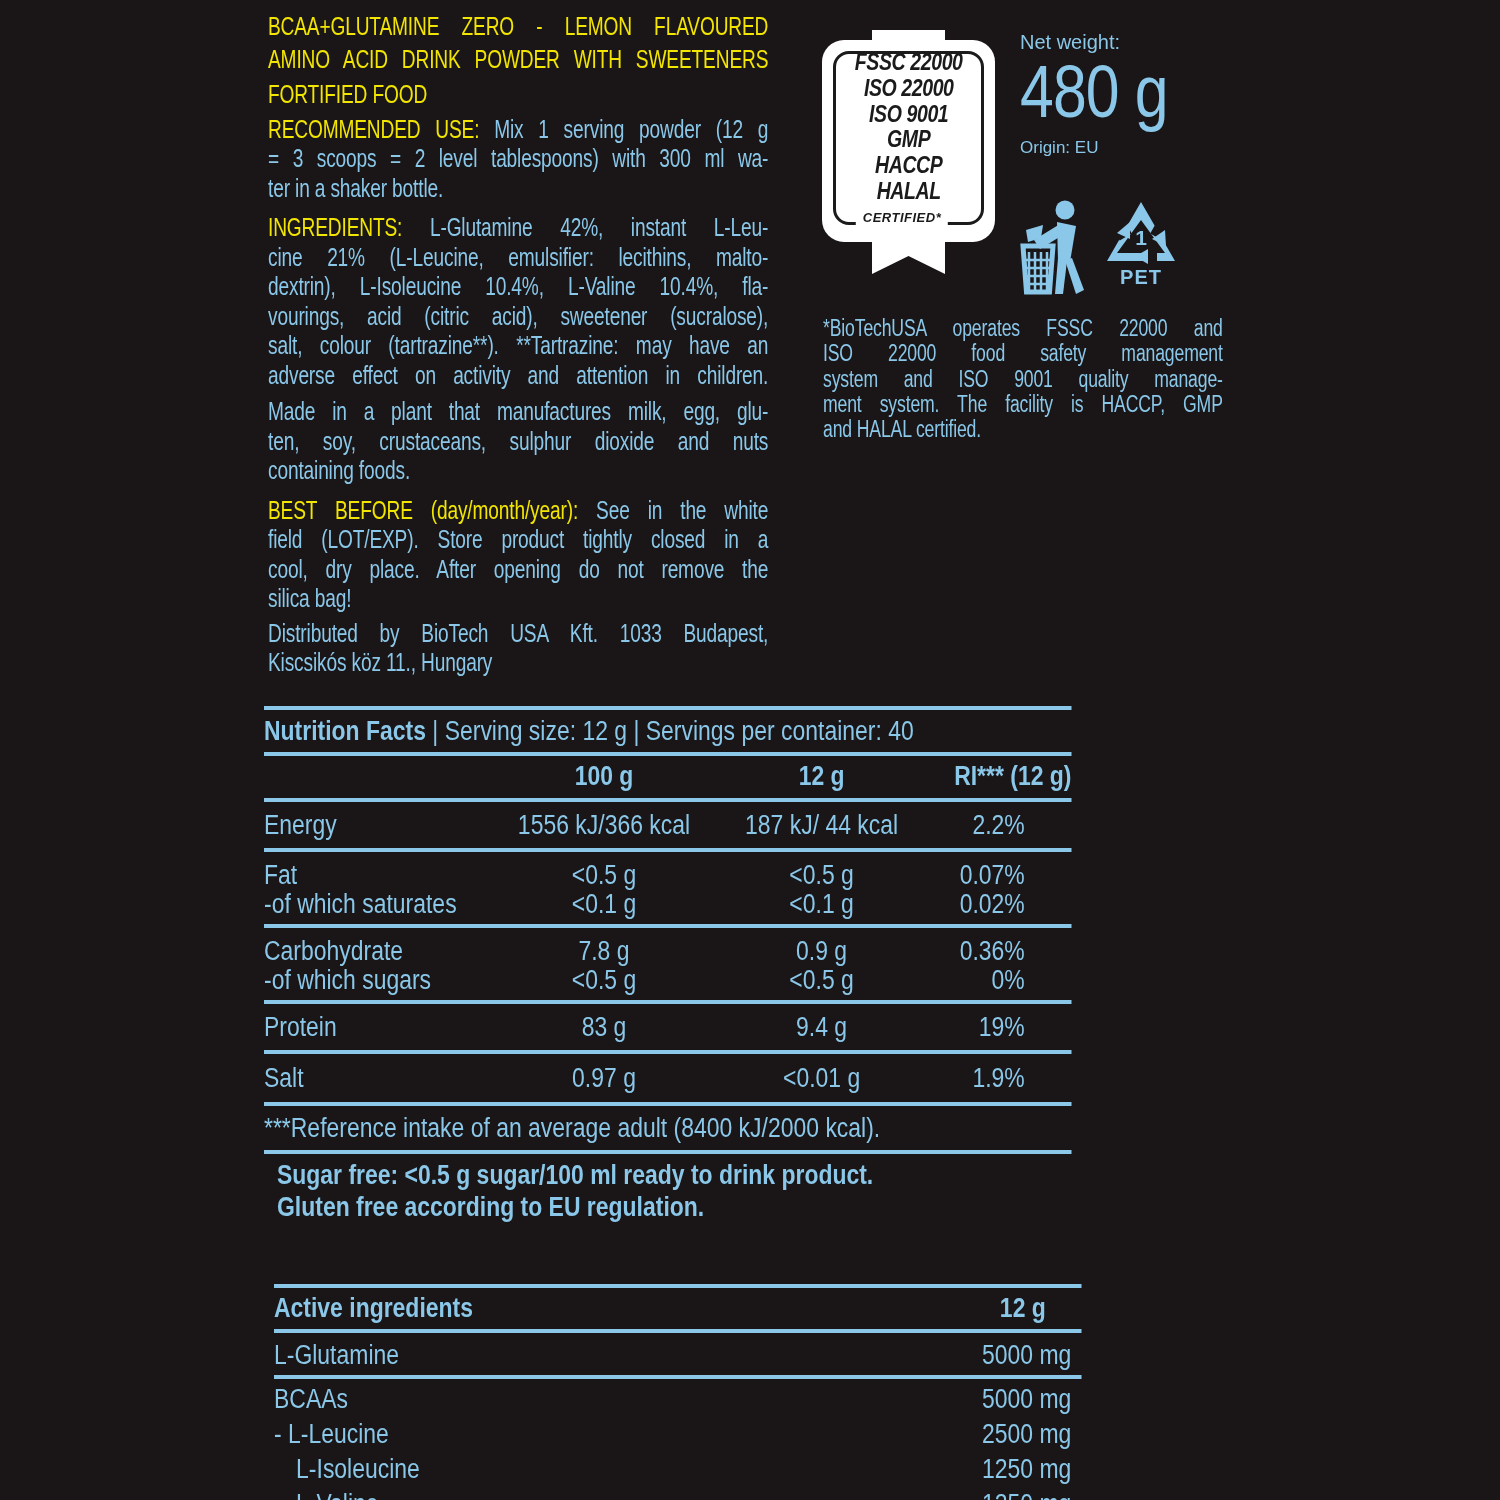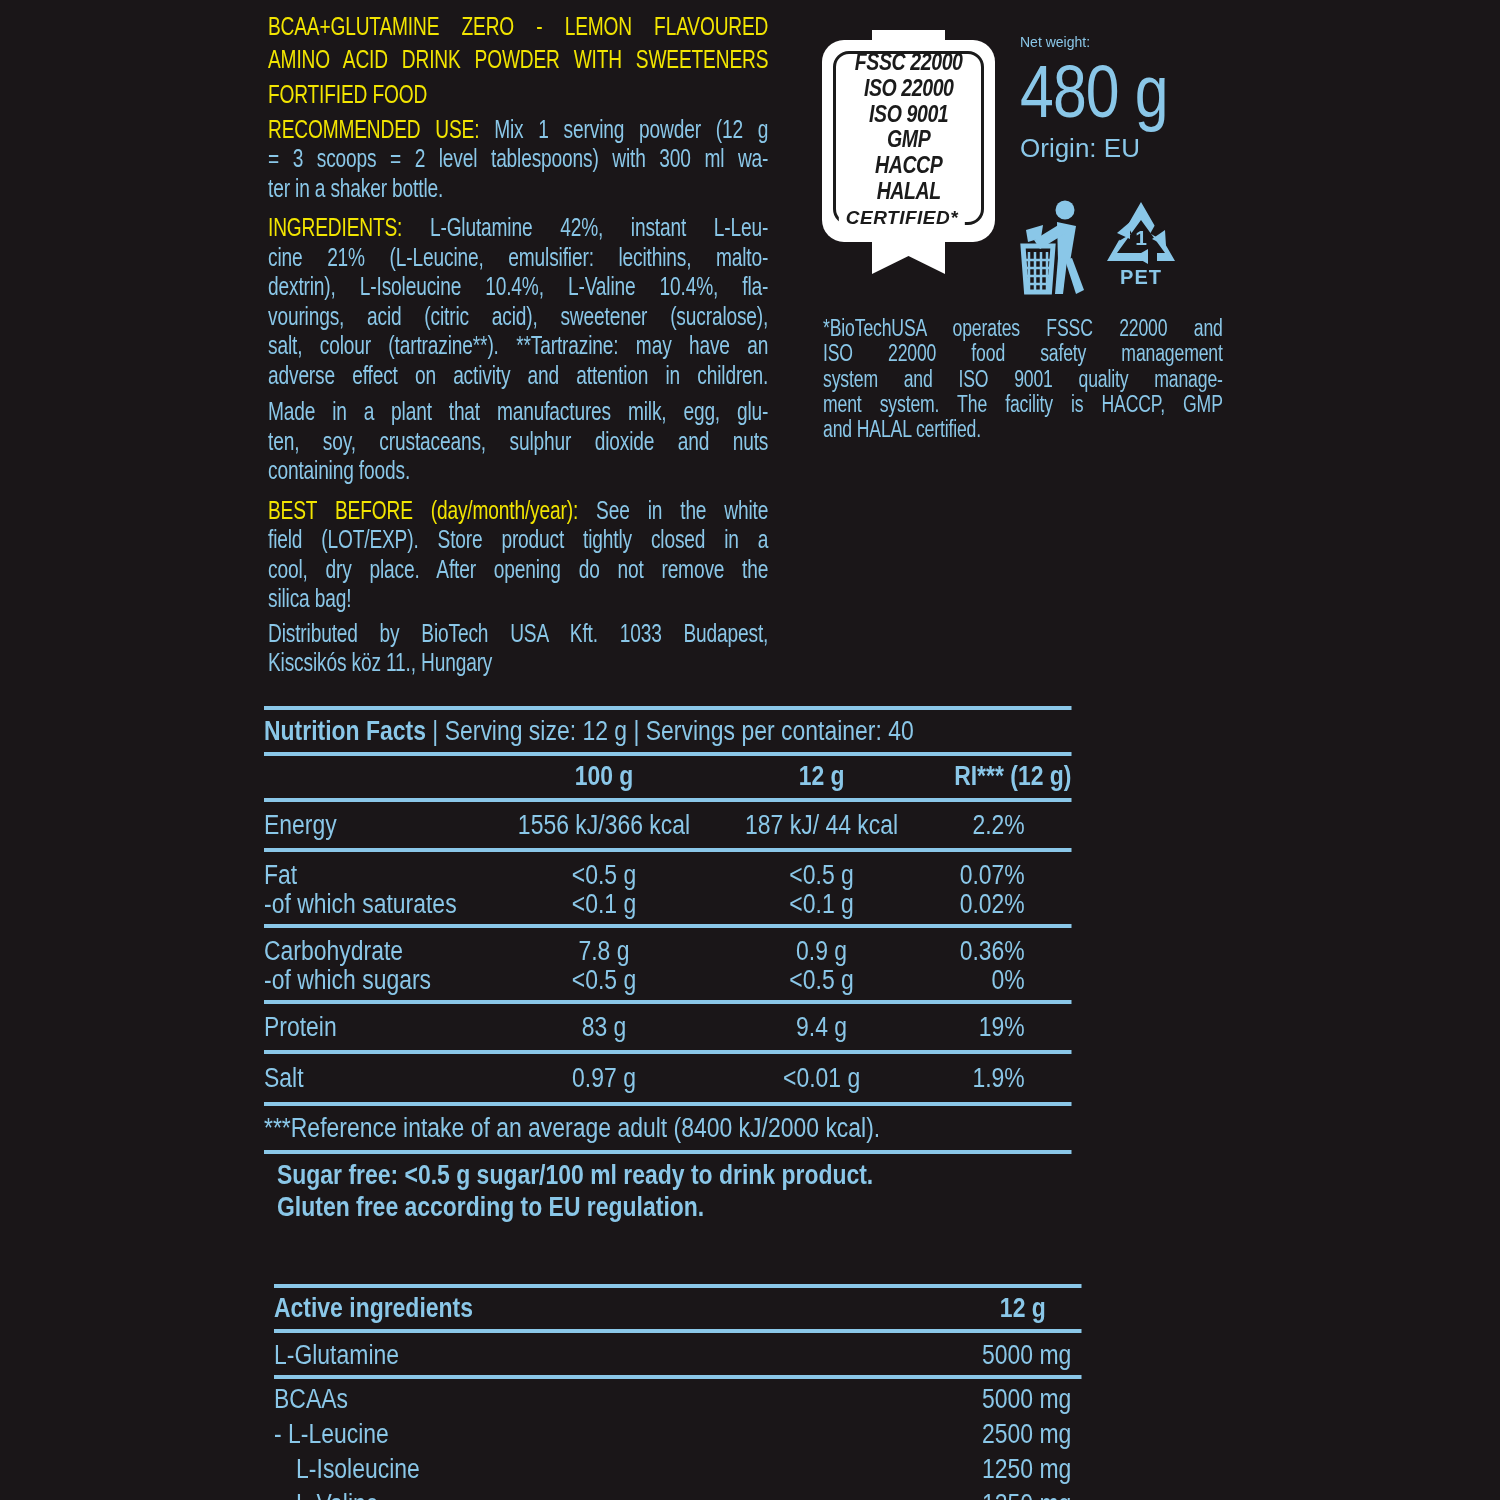--- a/index.html
+++ b/index.html
@@ -27,28 +27,28 @@
   
   .badge{left:822px;top:30px;width:160px;height:246px;}
   .badge svg.badge-shape{position:absolute;left:0;top:0;}
   .badge-border{position:absolute;left:11px;top:21px;width:151px;height:174px;
     border:3px solid var(--badge-ink);border-radius:16px;}
   .badge-lines{position:absolute;left:0;top:20px;width:204px;transform:scaleX(0.85);
     transform-origin:0 0;text-align:center;}
   .bline{font-size:23px;line-height:25.8px;font-weight:bold;font-style:italic;
     color:var(--badge-ink);letter-spacing:-0.5px;}
   .badge-cert{position:absolute;left:50%;top:176px;transform:translateX(-50%);
-    background:var(--badge-bg);padding:0 7px;font-size:19px;line-height:24px;
+    background:var(--badge-bg);padding:0 7px;font-size:13px;line-height:24px;
     font-weight:bold;font-style:italic;color:var(--badge-ink);letter-spacing:0.5px;white-space:nowrap;}
   
   .nw{left:1020px;top:29px;width:260px;}
-  .nw-label{font-size:14px;line-height:26px;}
+  .nw-label{font-size:20px;line-height:26px;}
   .nw-value{font-size:74px;line-height:74px;letter-spacing:-1px;
     transform:scaleX(0.82);transform-origin:0 0;white-space:nowrap;}
-  .nw-origin{font-size:26px;line-height:26px;margin-top:6px;}
+  .nw-origin{font-size:17px;line-height:26px;margin-top:6px;}
   
   .icons{left:1016px;top:200px;width:170px;height:96px;color:var(--blue);}
   .tidyman{position:absolute;left:0;top:0;}
   .pet{position:absolute;left:88px;top:0;width:74px;height:96px;}
   .pet-number{position:absolute;left:0;top:26px;width:74px;text-align:center;
     font-size:21px;font-weight:bold;}
   .pet-label{position:absolute;left:0;top:66px;width:74px;text-align:center;
     font-size:20px;font-weight:bold;letter-spacing:1px;}
   
   .note{left:823px;top:316px;width:400px;}

